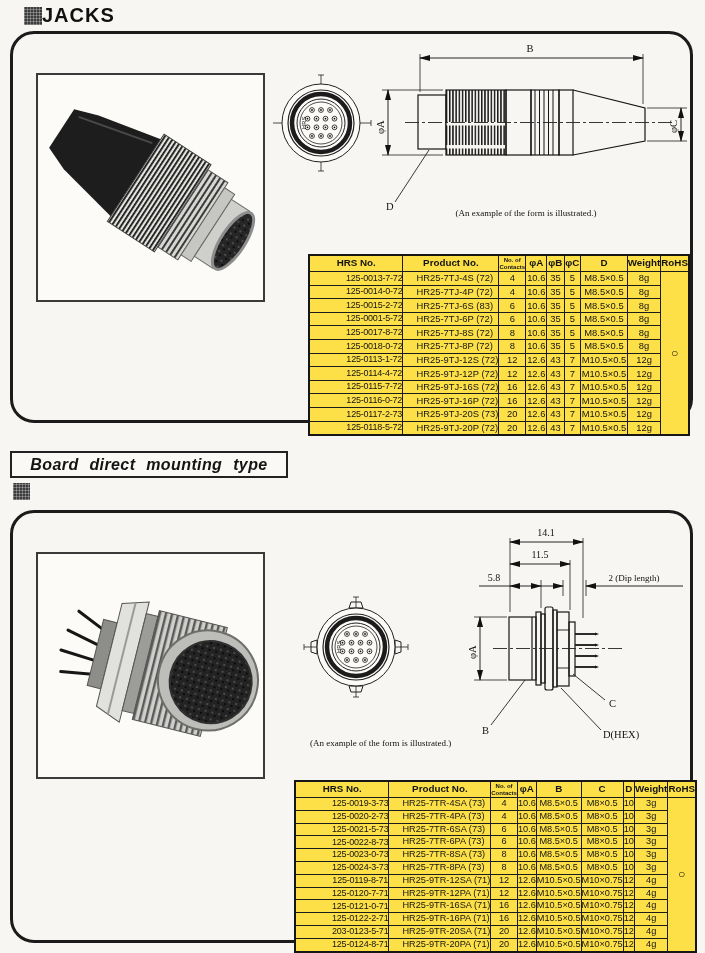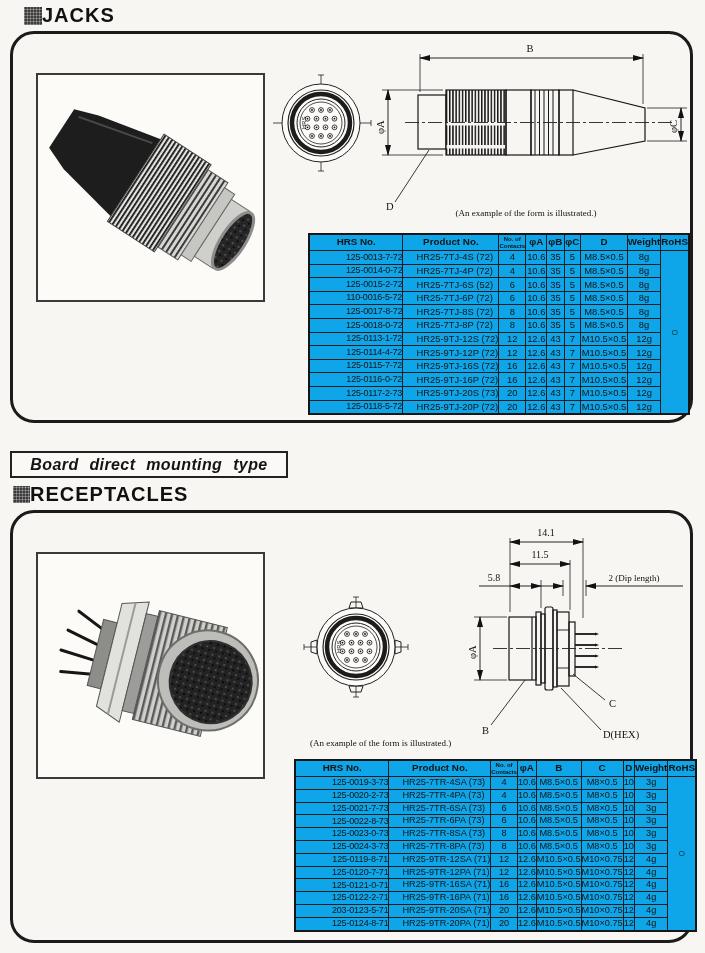--- a/index.html
+++ b/index.html
@@ -18,22 +18,22 @@
   .sec-title{font-size:20px;font-weight:bold;letter-spacing:1px;color:#101010;}
   
   .panel{border:3px solid #1b1b1b;border-radius:24px;background:transparent;box-sizing:border-box;}
   
   .photo-frame{border:2px solid #3a3a3a;background:#fcfbf8;box-sizing:border-box;}
   
   .board-label{border:2px solid #222;background:#faf9f5;box-sizing:border-box;
     display:flex;align-items:center;justify-content:center;
     font-size:16px;font-weight:bold;word-spacing:6px;letter-spacing:.4px;font-style:italic;}
   
-  table.spec{border-collapse:collapse;table-layout:fixed;background:#0ea5e9;
-    border:2px solid #161616;}
+  table.spec{border-collapse:collapse;table-layout:fixed;background:#fde047;
+    border:2px solid #161616;margin-top:21px;}
   table.spec th,table.spec td{border:1px solid #1c1c1c;padding:0;text-align:center;
     font-family:"Liberation Sans",sans-serif;line-height:1.05;overflow:hidden;white-space:nowrap;}
   table.spec th{font-size:9.8px;font-weight:bold;height:15px;}
   table.spec th.th-small{font-size:6px;font-weight:bold;line-height:1.1;}
   table.t1 td{height:12.6px;font-size:9.4px;}
   table.t2 td{height:11.8px;font-size:9.2px;}
   table.spec td.cell-left{text-align:left;padding-left:13px;}
   table.spec td:first-child{letter-spacing:-0.2px;font-size:9px;padding-left:36px;}
   table.spec td.rohs-cell{font-size:12px;letter-spacing:0;}
   
@@ -224,30 +224,30 @@
           <td class="cell-left">HR25-7TJ-4P (72)</td>
           <td>4</td>
           <td>10.6</td>
           <td>35</td>
           <td>5</td>
           <td>M8.5×0.5</td>
           <td>8g</td>
         </tr>
         <tr>
           <td>125-0015-2-72</td>
-          <td class="cell-left">HR25-7TJ-6S (52)</td>
+          <td class="cell-left">HR25-7TJ-6S (83)</td>
           <td>6</td>
           <td>10.6</td>
           <td>35</td>
           <td>5</td>
           <td>M8.5×0.5</td>
           <td>8g</td>
         </tr>
         <tr>
-          <td>110-0016-5-72</td>
+          <td>125-0001-5-72</td>
           <td class="cell-left">HR25-7TJ-6P (72)</td>
           <td>6</td>
           <td>10.6</td>
           <td>35</td>
           <td>5</td>
           <td>M8.5×0.5</td>
           <td>8g</td>
         </tr>
         <tr>
           <td>125-0017-8-72</td>
@@ -332,21 +332,20 @@
       </tbody>
     </table>
 </div>
 
 <div class="abs board-label" style="left:10px;top:451px;width:278px;height:27px;">
   <span>Board direct mounting type</span>
 </div>
 
 <div class="abs sec-head" style="left:13px;top:483px;">
   <span class="sq-icon" style="width:17px;height:17px;"></span>
-  <span class="sec-title">RECEPTACLES</span>
 </div>
 
 <div class="abs panel" style="left:10px;top:510px;width:683px;height:433px;">
 
   <div class="abs photo-frame" style="left:23px;top:39px;width:229px;height:227px;">
     <svg width="225" height="223" viewBox="0 0 225 223">
       <defs>
         <pattern id="p-thr" width="6" height="6" patternUnits="userSpaceOnUse">
           <rect width="6" height="6" fill="#cfcfcb"></rect>
             <rect width="2.4" height="6" fill="#5a5a5a"></rect>
@@ -535,21 +534,21 @@
           <td>125-0020-2-73</td>
           <td class="cell-left">HR25-7TR-4PA (73)</td>
           <td>4</td>
           <td>10.6</td>
           <td>M8.5×0.5</td>
           <td>M8×0.5</td>
           <td>10</td>
           <td>3g</td>
         </tr>
         <tr>
-          <td>125-0021-7-73</td>
+          <td>125-0021-5-73</td>
           <td class="cell-left">HR25-7TR-6SA (73)</td>
           <td>6</td>
           <td>10.6</td>
           <td>M8.5×0.5</td>
           <td>M8×0.5</td>
           <td>10</td>
           <td>3g</td>
         </tr>
         <tr>
           <td>125-0022-8-73</td>

